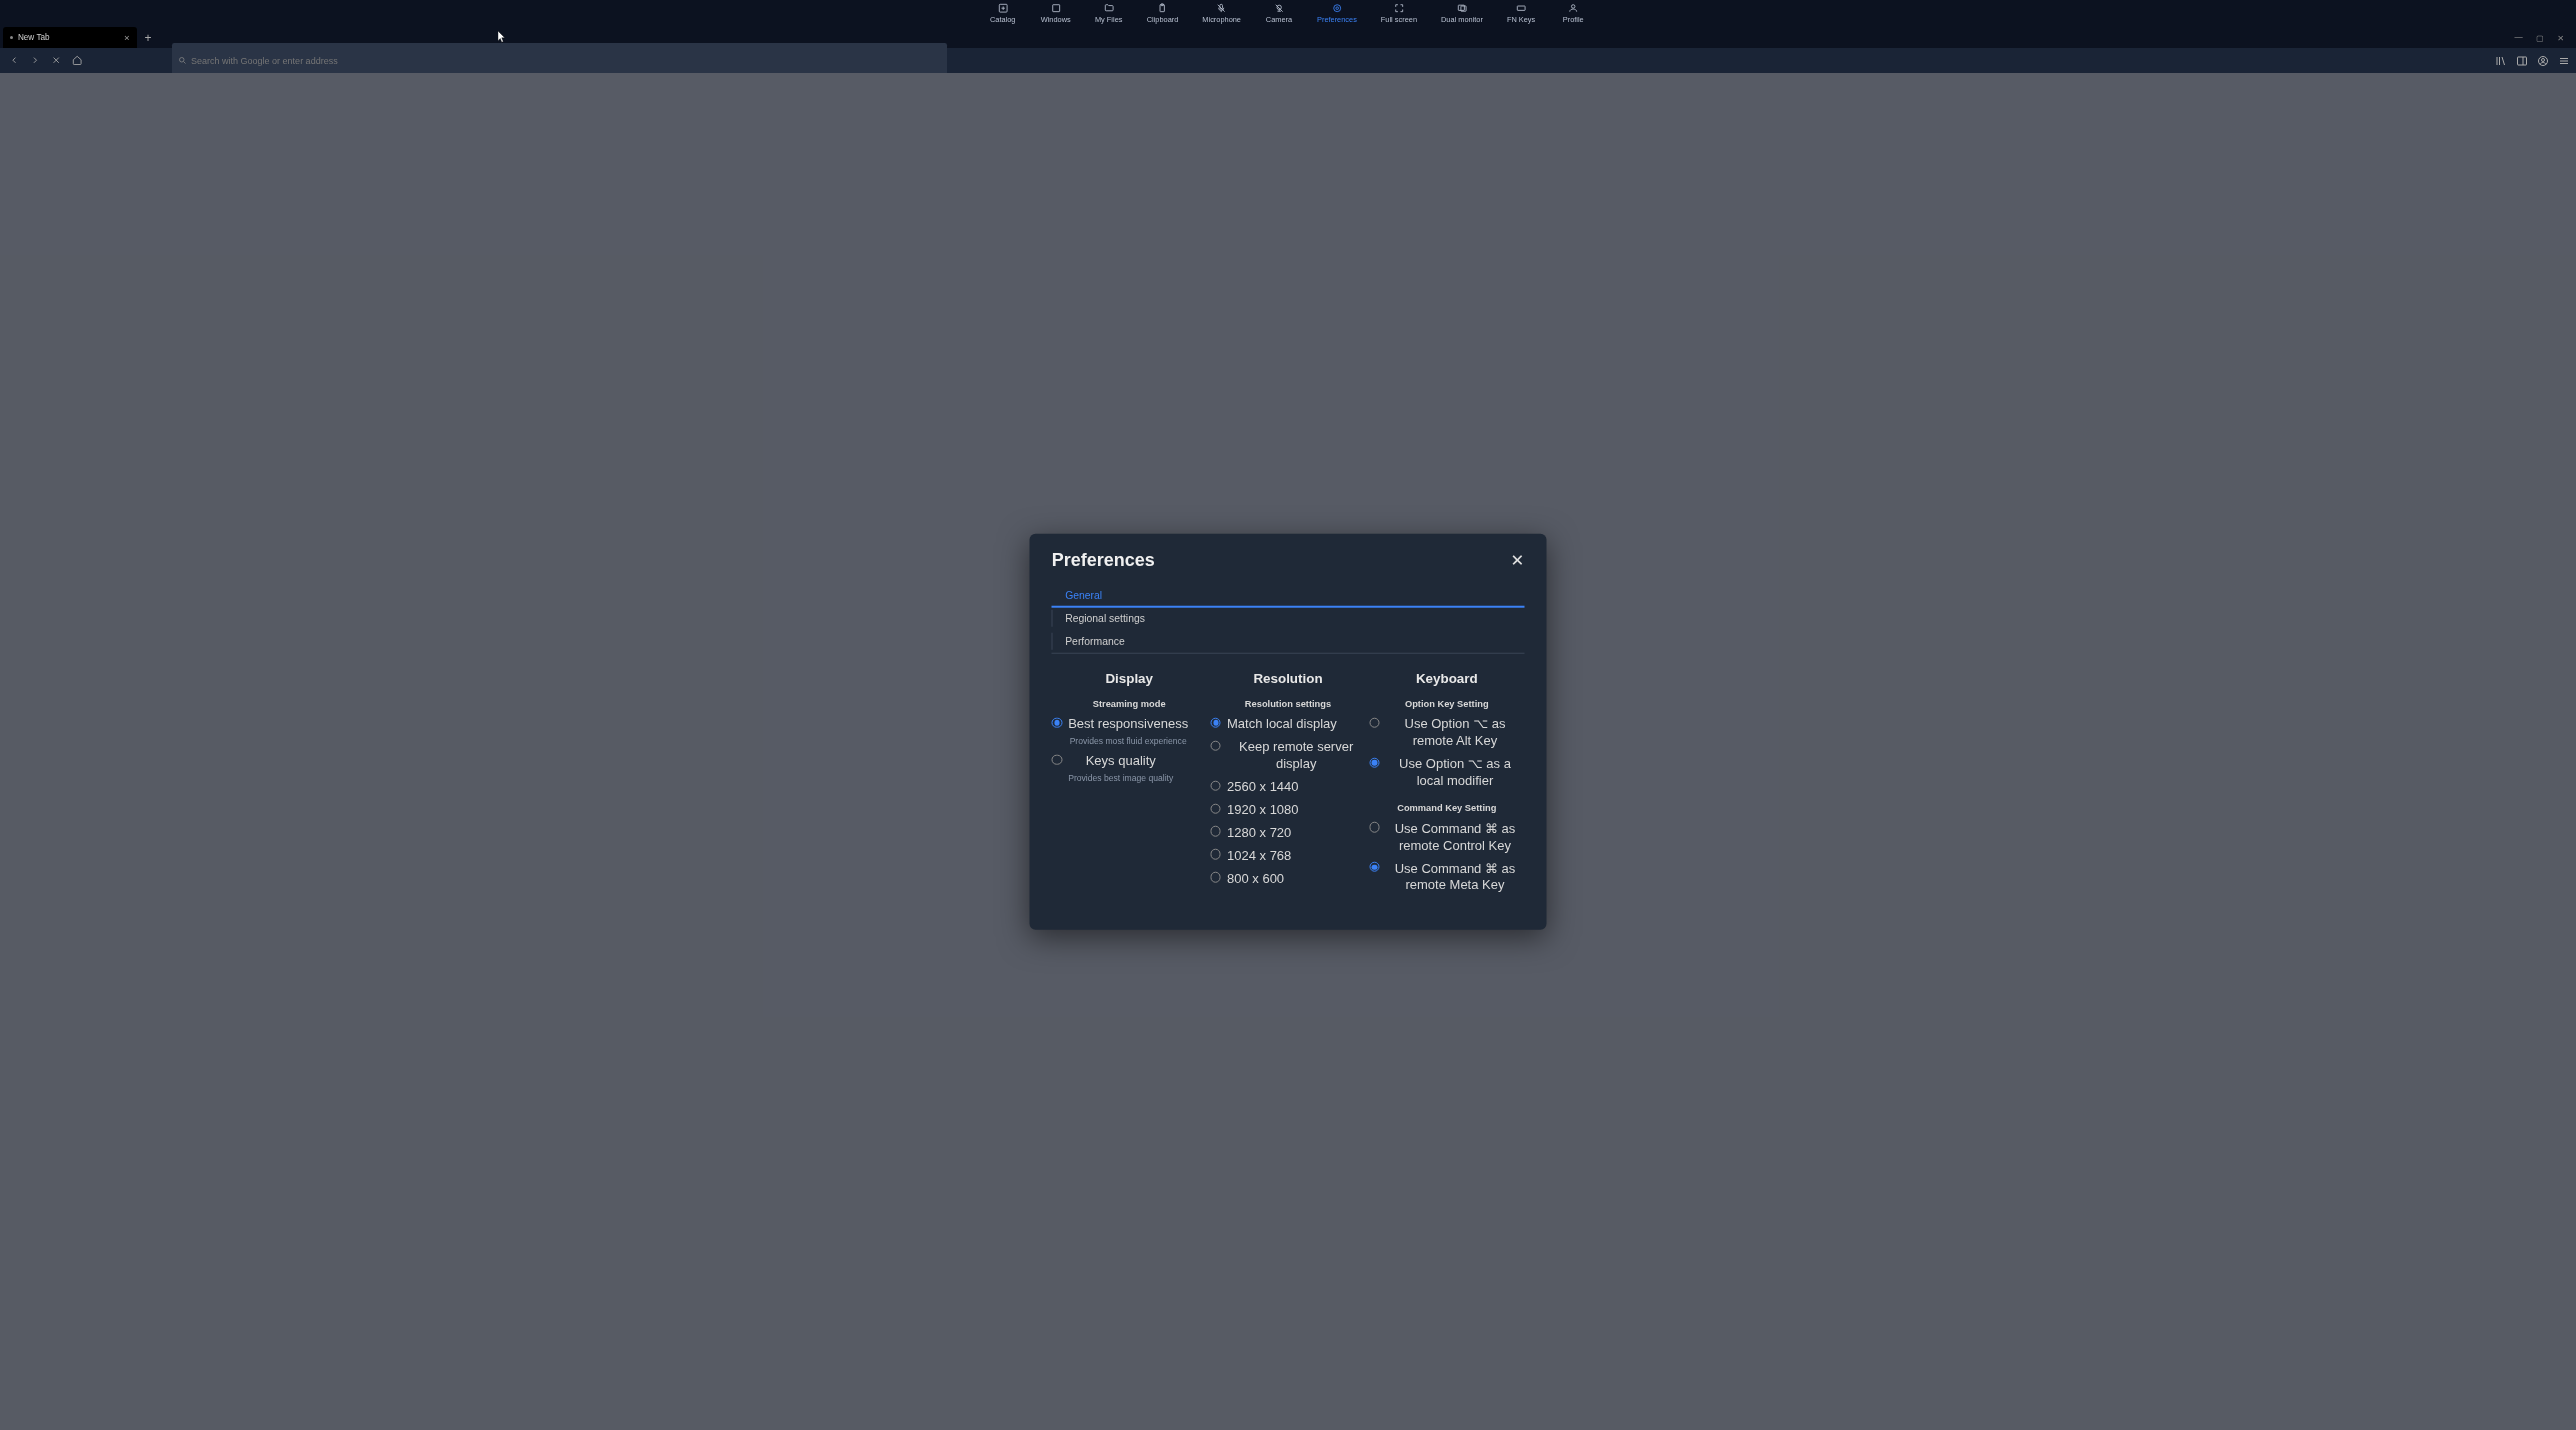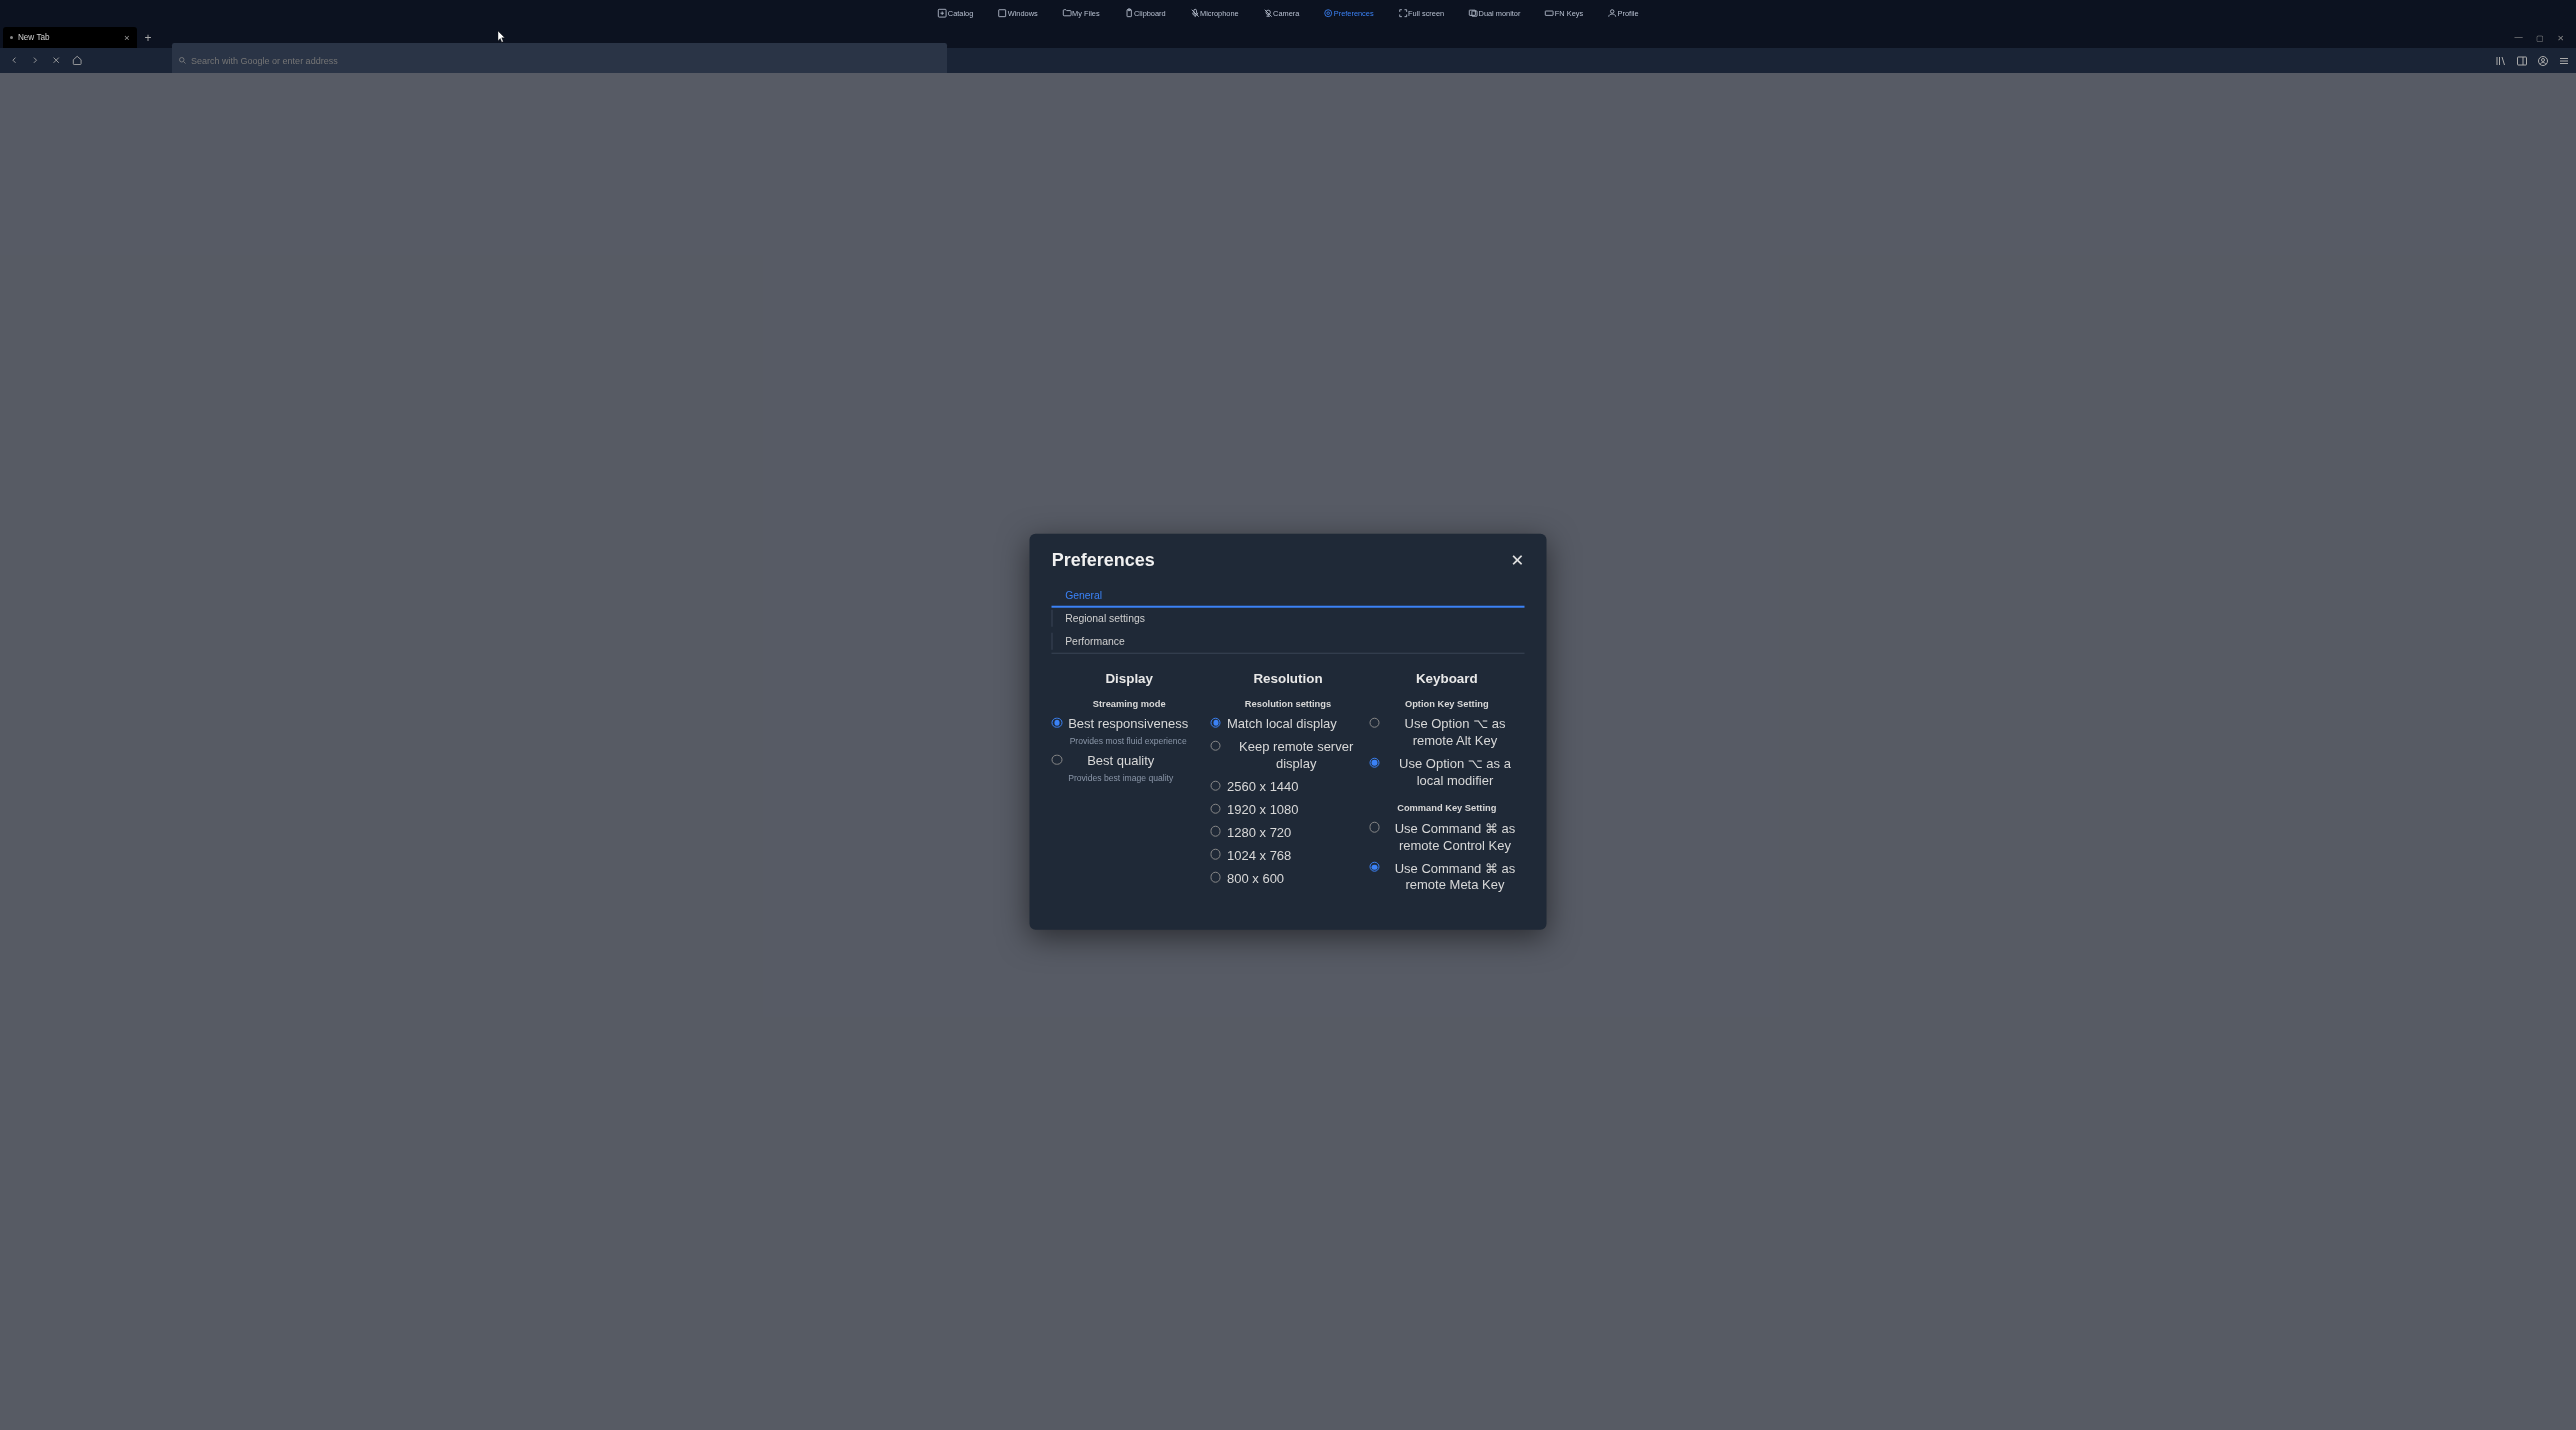--- a/index.html
+++ b/index.html
@@ -1,21 +1,21 @@
 <!DOCTYPE html>
 <html style="font-size:12px"><head>
 <meta charset="utf-8">
 <style>
 * { margin: 0; padding: 0; box-sizing: border-box; font-family: -apple-system, BlinkMacSystemFont, "Segoe UI", sans-serif; }
 html, body { width: 100%; height: 100%; background: #0c1220; color: #e0e0e0; overflow: hidden; }
 
 
 .top-toolbar { height: 27px; display: flex; align-items: center; justify-content: center; background: #0c1220; padding: 0 6px; }
 .toolbar-items { display: flex; gap: 0; }
-.toolbar-item { display: flex; flex-direction: row; align-items: center; justify-content: center; padding: 1.5px 12px; color: #b8c0d0; font-size: 7.4px; cursor: pointer; min-width: 52px; }
+.toolbar-item { display: flex; flex-direction: column; align-items: center; justify-content: center; padding: 1.5px 12px; color: #b8c0d0; font-size: 7.4px; cursor: pointer; min-width: 52px; }
 .toolbar-item.active { color: #3b82f6; }
 .toolbar-item svg { width: 10.4px; height: 10.4px; margin-bottom: 1.5px; }
 
 
 .tab-strip { height: 21px; display: flex; align-items: center; background: #0c1220; padding: 0 3px; }
 .tab { display: flex; align-items: center; background: #000000; color: #d0d0d0; font-size: 8.2px; padding: 3px 7.4px; border-radius: 3px 3px 0 0; min-width: 134px; height: 21px; justify-content: space-between; }
 .tab-left { display: flex; align-items: center; gap: 4.5px; }
 .tab .dot { width: 3px; height: 3px; border-radius: 50%; background: #888; }
 .tab .close-x { font-size: 9.7px; color: #999; cursor: pointer; }
 .new-tab-btn { color: #aaa; font-size: 12px; padding: 0 7.4px; cursor: pointer; }
@@ -235,21 +235,21 @@
         <div class="radio-option">
           <span class="radio checked"></span>
           <span>
             <span class="radio-label">Best responsiveness</span><br>
             <span class="radio-desc">Provides most fluid experience</span>
           </span>
         </div>
         <div class="radio-option">
           <span class="radio"></span>
           <span>
-            <span class="radio-label">Best quality</span><br>
+            <span class="radio-label">Keys quality</span><br>
             <span class="radio-desc">Provides best image quality</span>
           </span>
         </div>
       </div>
 
       <div class="col">
         <h3>Resolution</h3>
         <div class="subheading">Resolution settings</div>
         <div class="radio-option">
             <span class="radio checked"></span>

